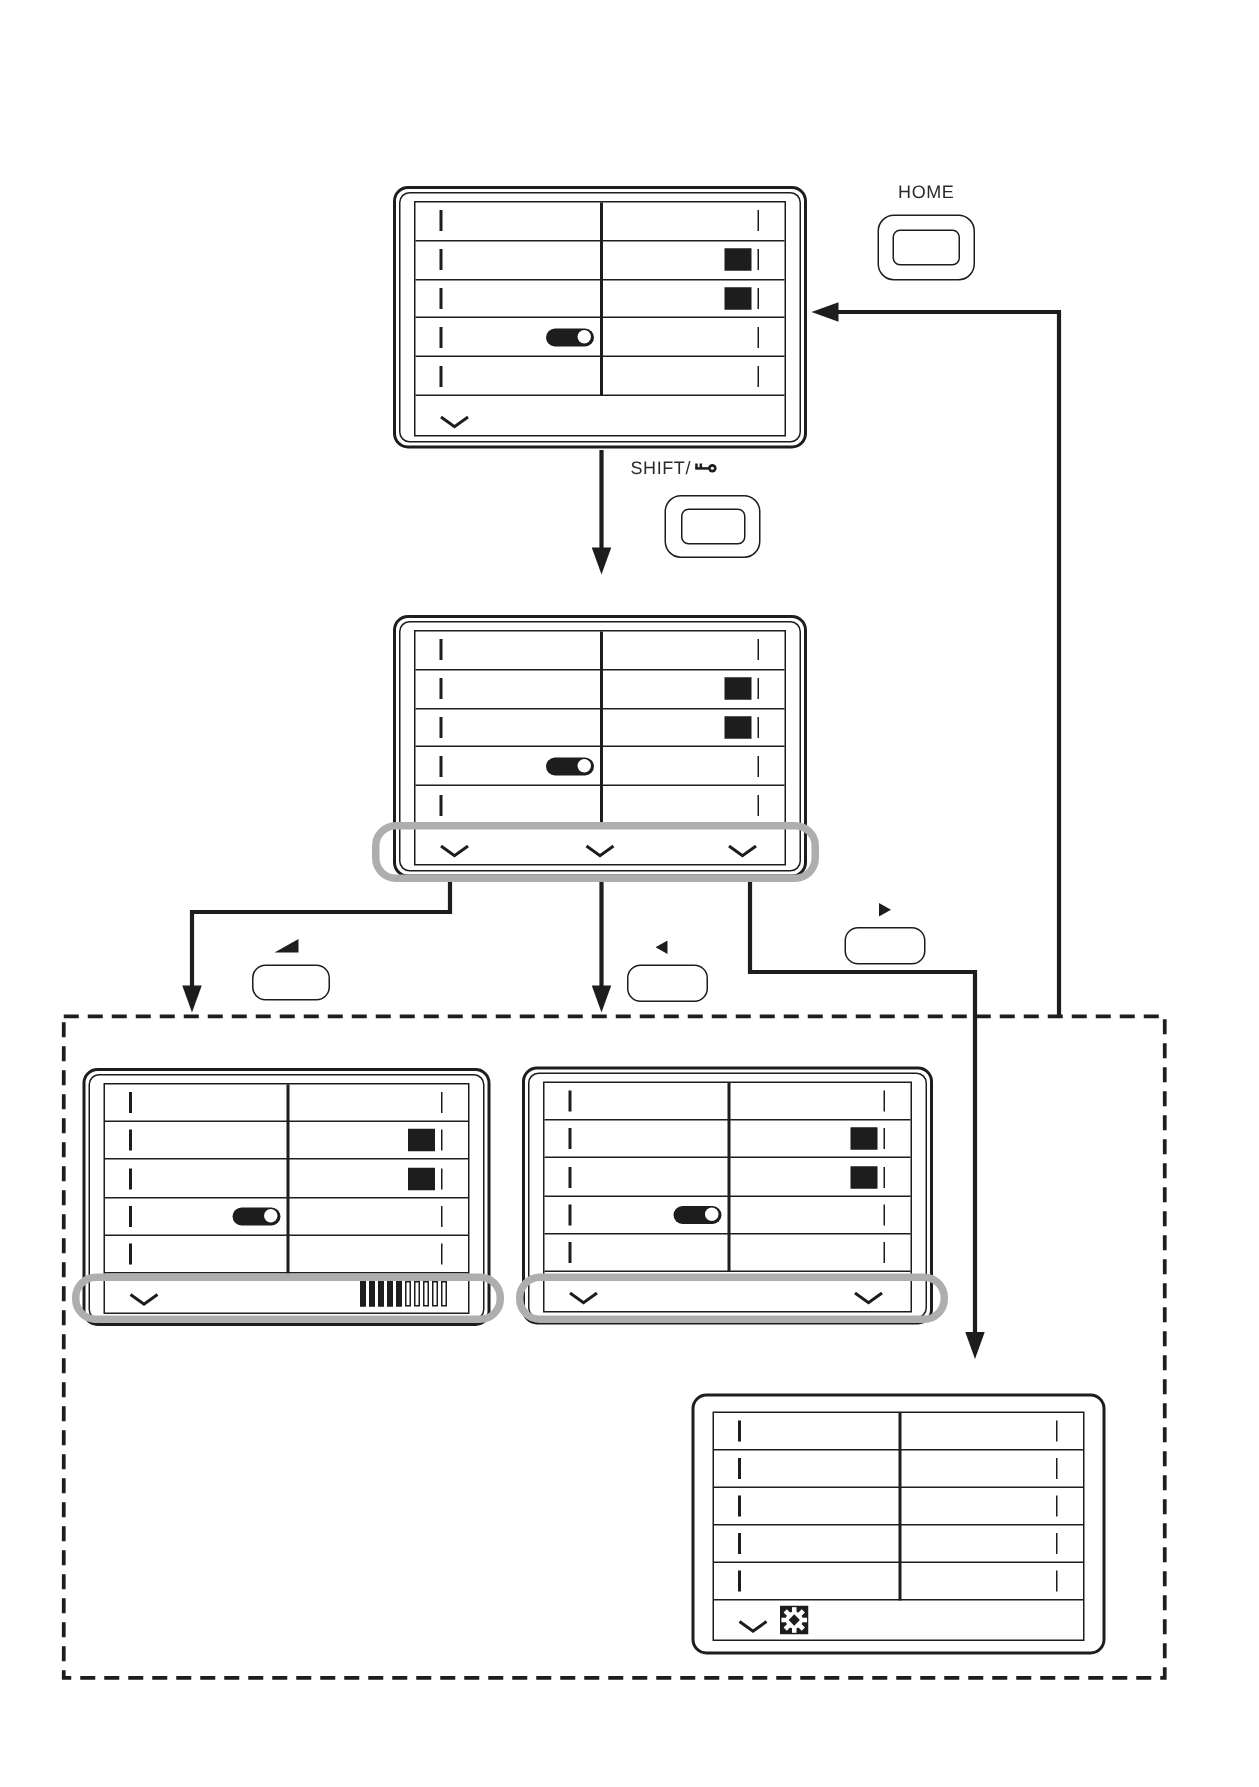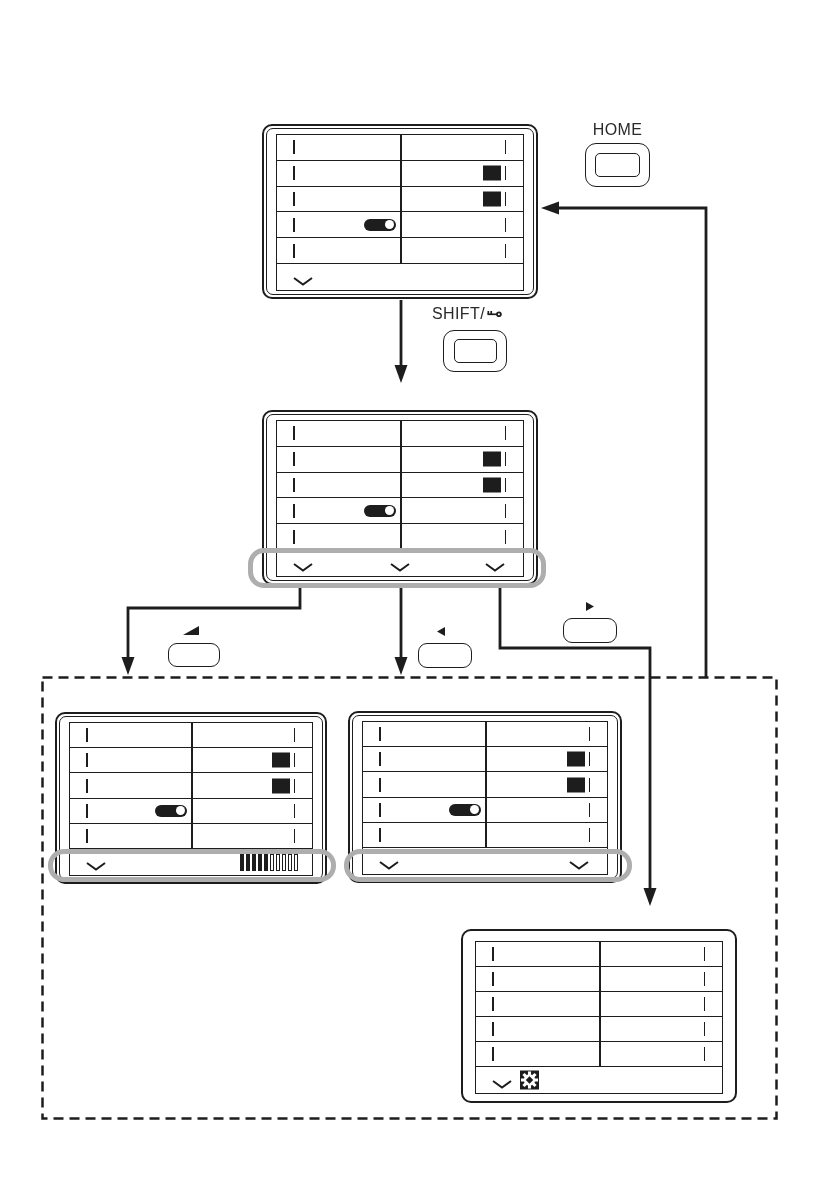--- a/index.html
+++ b/index.html
@@ -34,21 +34,21 @@
   .gearbox{position:absolute;left:44px;bottom:3px;width:19px;height:20px;}
 
   
   .hl{position:absolute;border:5px solid #aeaeae;border-radius:16px;background:transparent;
       z-index:6;pointer-events:none;}
 
   
   .hwbtn{position:absolute;border:1.5px solid #1d1d1d;border-radius:11px;background:#fff;z-index:3;}
   .hwbtn .cap{position:absolute;border:1.5px solid #1d1d1d;border-radius:5px;background:#fff;}
   .btn-sm{position:absolute;border:1.5px solid #1d1d1d;border-radius:9px;background:#fff;z-index:3;}
-  .btnlabel{position:absolute;z-index:3;font-size:16px;letter-spacing:.4px;color:#2a2a2a;
+  .btnlabel{position:absolute;z-index:3;font-size:12px;letter-spacing:.4px;color:#2a2a2a;
             display:flex;align-items:center;justify-content:center;gap:2px;}
   .triicon{position:absolute;z-index:3;}
 </style>
 </head>
 <body>
 
 <div id="canvas">
 
   <svg id="flow-svg" width="839" height="1191" viewBox="0 0 839 1191">
     <g stroke="#1d1d1d" stroke-width="2.8" fill="none">
@@ -66,21 +66,21 @@
       <polygon points="650,906 643.5,888 656.5,888"></polygon>
     </g>
     <rect x="42.5" y="677.5" width="734" height="441" fill="none" stroke="#1d1d1d" stroke-width="2.5" stroke-dasharray="10 6"></rect>
   </svg>
 
   <div class="btnlabel" style="left:585px;top:121px;width:65px;">HOME</div>
   <div class="hwbtn" style="left:585px;top:143px;width:65px;height:44px;">
     <div class="cap" style="left:9px;top:9px;width:45px;height:24px;"></div>
   </div>
 
-  <div class="btnlabel" style="left:424px;top:305px;width:86px;">
+  <div class="btnlabel" style="left:406px;top:305px;width:86px;">
     <span>SHIFT/</span>
     <svg width="15" height="8" viewBox="0 0 16 8">
       <rect x="0.5" y="3.4" width="10.5" height="1.8" fill="#1d1d1d"></rect>
       <rect x="0.5" y="0.8" width="1.8" height="3.4" fill="#1d1d1d"></rect>
       <rect x="3.6" y="0.8" width="1.8" height="3.4" fill="#1d1d1d"></rect>
       <circle cx="12.7" cy="4.2" r="3.0" fill="#1d1d1d"></circle>
       <circle cx="12.7" cy="4.2" r="1.1" fill="#fff"></circle>
     </svg>
   </div>
   <div class="hwbtn" style="left:443px;top:330px;width:64px;height:42px;">

